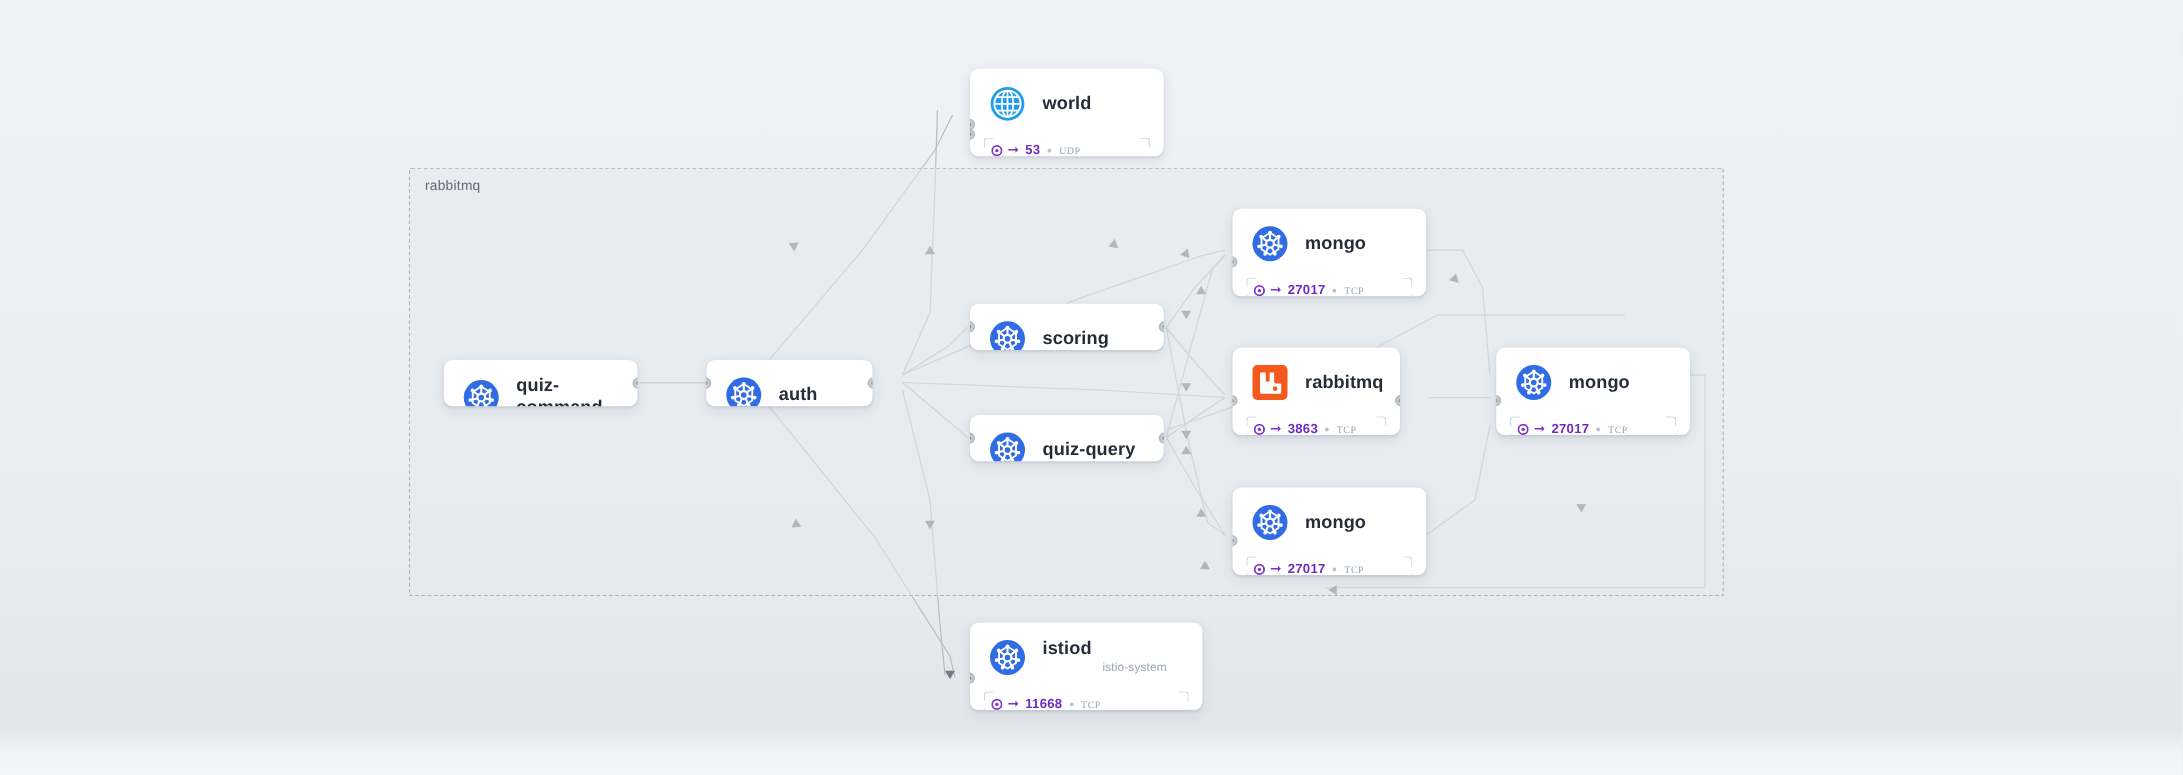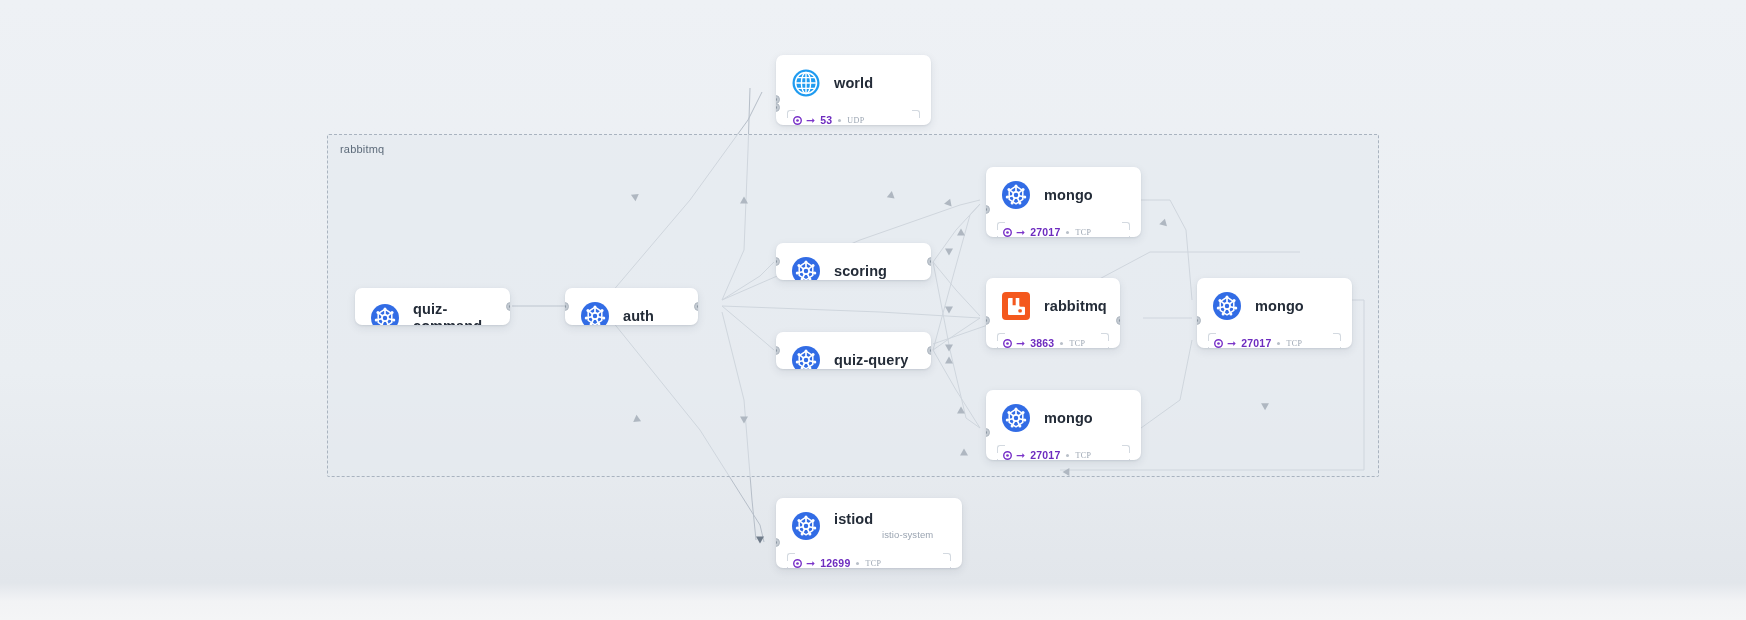--- a/index.html
+++ b/index.html
@@ -459,21 +459,21 @@
         </div>
         <div class="port-box">
           <span class="port-corner-bl"></span>
           <span class="port-corner-br"></span>
           <div class="port-row">
             <svg class="port-glyph" viewBox="0 0 10 10">
               <circle cx="5" cy="5" r="4.2" fill="none" stroke="#7b35c9" stroke-width="1.6"></circle>
               <circle cx="5" cy="5" r="1.5" fill="#7b35c9"></circle>
             </svg>
             <span class="port-arrow">➞</span>
-            <span class="port-num">12699</span>
+            <span class="port-num">11668</span>
             <span class="port-dot"></span>
             <span class="port-proto">TCP</span>
           </div>
         </div>
         <div class="handle" style="top: 40px; left: -5px;"></div>
       </div>
     </div>
 
 </div>
 

